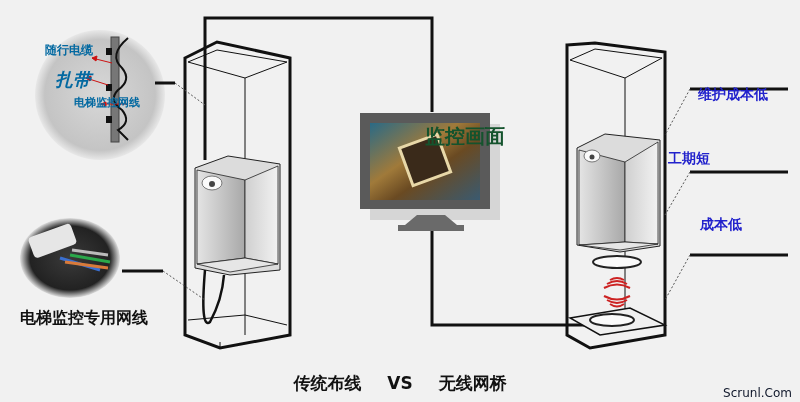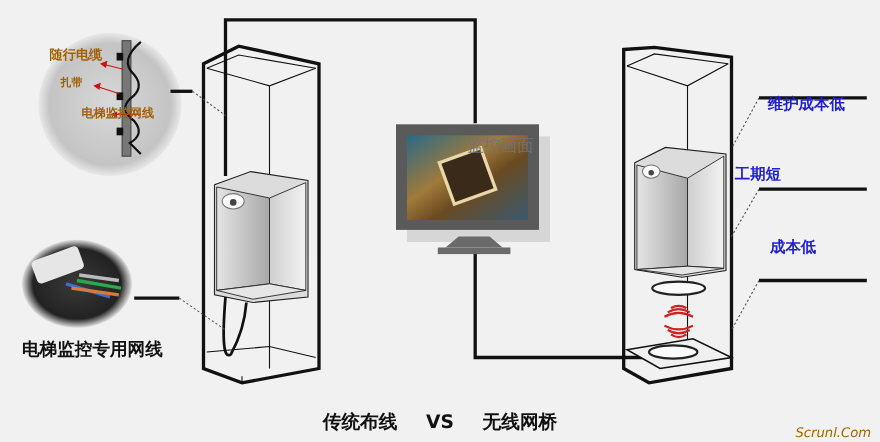--- a/index.html
+++ b/index.html
@@ -1,27 +1,27 @@
 <!DOCTYPE html>
 <html><head>
 <meta charset="utf-8">
 <style>
   html, body { margin:0; padding:0; }
   body { width:800px; height:402px; background:#f1f1f1; position:relative; overflow:hidden;
          font-family:"DejaVu Sans", sans-serif; }
   #scene { position:absolute; left:0; top:0; width:800px; height:402px; }
   .lbl { position:absolute; font-weight:bold; white-space:nowrap; }
-  .red { color:#a16207; font-size:12px; }
+  .red { color:#0369a1; font-size:12px; }
   .blue { color:#2222cc; font-size:14px; }
   .blk { color:#111; font-size:16px; }
   .title { position:absolute; left:0; width:800px; top:372px; text-align:center;
            font-size:17px; font-weight:bold; color:#111; }
   .title span { margin:0 10px; }
-  .wm { position:absolute; right:8px; bottom:2px; font-size:12px; color:#a16207;font-style:italic; }
-  .monlabel { position:absolute; left:425px; top:123px; font-size:15px; font-weight:normal; color:#737373; }
+  .wm { position:absolute; right:8px; bottom:2px; font-size:12px; color:#0f172a; }
+  .monlabel { position:absolute; left:425px; top:123px; font-size:20px; font-weight:bold; color:#14532d; }
 </style>
 </head>
 <body>
 
 <svg id="scene" viewBox="0 0 800 402" xmlns="http://www.w3.org/2000/svg">
   <defs>
     <radialGradient id="circ" cx="50%" cy="50%" r="50%">
       <stop offset="0%" stop-color="#d8d8d8"></stop>
       <stop offset="85%" stop-color="#c4c4c4"></stop>
       <stop offset="100%" stop-color="#e8e8e8"></stop>
@@ -152,21 +152,21 @@
     <line x1="690" y1="89" x2="788" y2="89" stroke="#111" stroke-width="3"></line>
     <line x1="690" y1="89" x2="665" y2="135" stroke="#555" stroke-dasharray="2,2"></line>
     <line x1="690" y1="172" x2="788" y2="172" stroke="#111" stroke-width="3"></line>
     <line x1="690" y1="172" x2="665" y2="215" stroke="#555" stroke-dasharray="2,2"></line>
     <line x1="690" y1="255" x2="788" y2="255" stroke="#111" stroke-width="3"></line>
     <line x1="690" y1="255" x2="665" y2="300" stroke="#555" stroke-dasharray="2,2"></line>
   </g>
 </svg>
 
 <div class="lbl red" style="left:45px;top:42px;">随行电缆</div>
-<div class="lbl red" style="left:55px;top:68px;font-size:10px;">扎带</div>
+<div class="lbl red" style="left:55px;top:68px;font-size:18px;font-style:italic;">扎带</div>
 <div class="lbl red" style="left:33px;top:95px;font-size:11px;padding-left:41px;">电梯监控网线</div>
 <div class="lbl blk" style="left:20px;top:308px;">电梯监控专用网线</div>
 
 <div class="monlabel">监控画面</div>
 
 <div class="lbl blue" style="left:698px;top:66px;margin-top:20px;">维护成本低</div>
 <div class="lbl blue" style="left:668px;top:150px;">工期短</div>
 <div class="lbl blue" style="left:700px;top:216px;">成本低</div>
 
 <div class="title">

